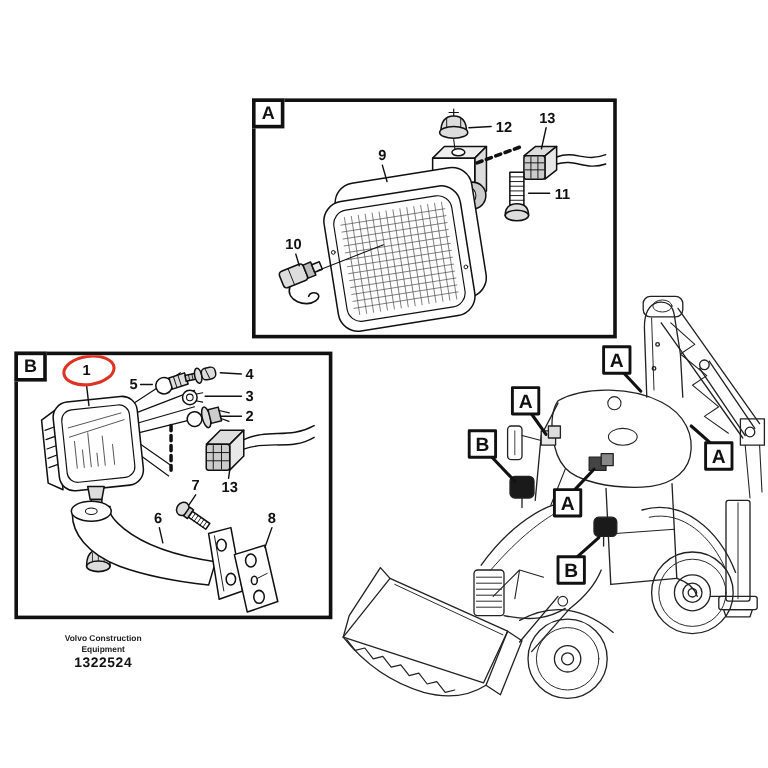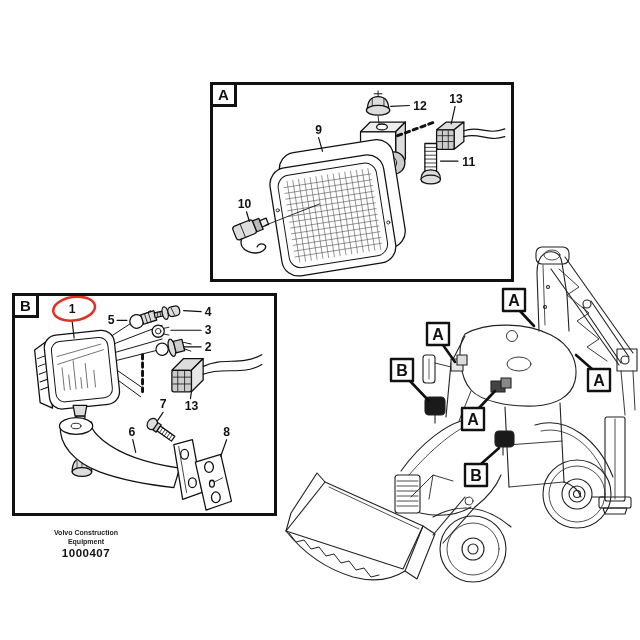--- a/index.html
+++ b/index.html
@@ -372,16 +372,16 @@
       <text x="119" y="141">B</text>
       <text x="190" y="190">A</text>
       <text x="316" y="151">A</text>
       <text x="193" y="246">B</text>
     </g>
   </svg>
 
   <footer class="stamp">
     <div class="pub">Volvo Construction</div>
     <div class="pub">Equipment</div>
-    <div class="fig">1000407</div>
+    <div class="fig">1322524</div>
   </footer>
 
 </div>
 
 </body></html>

